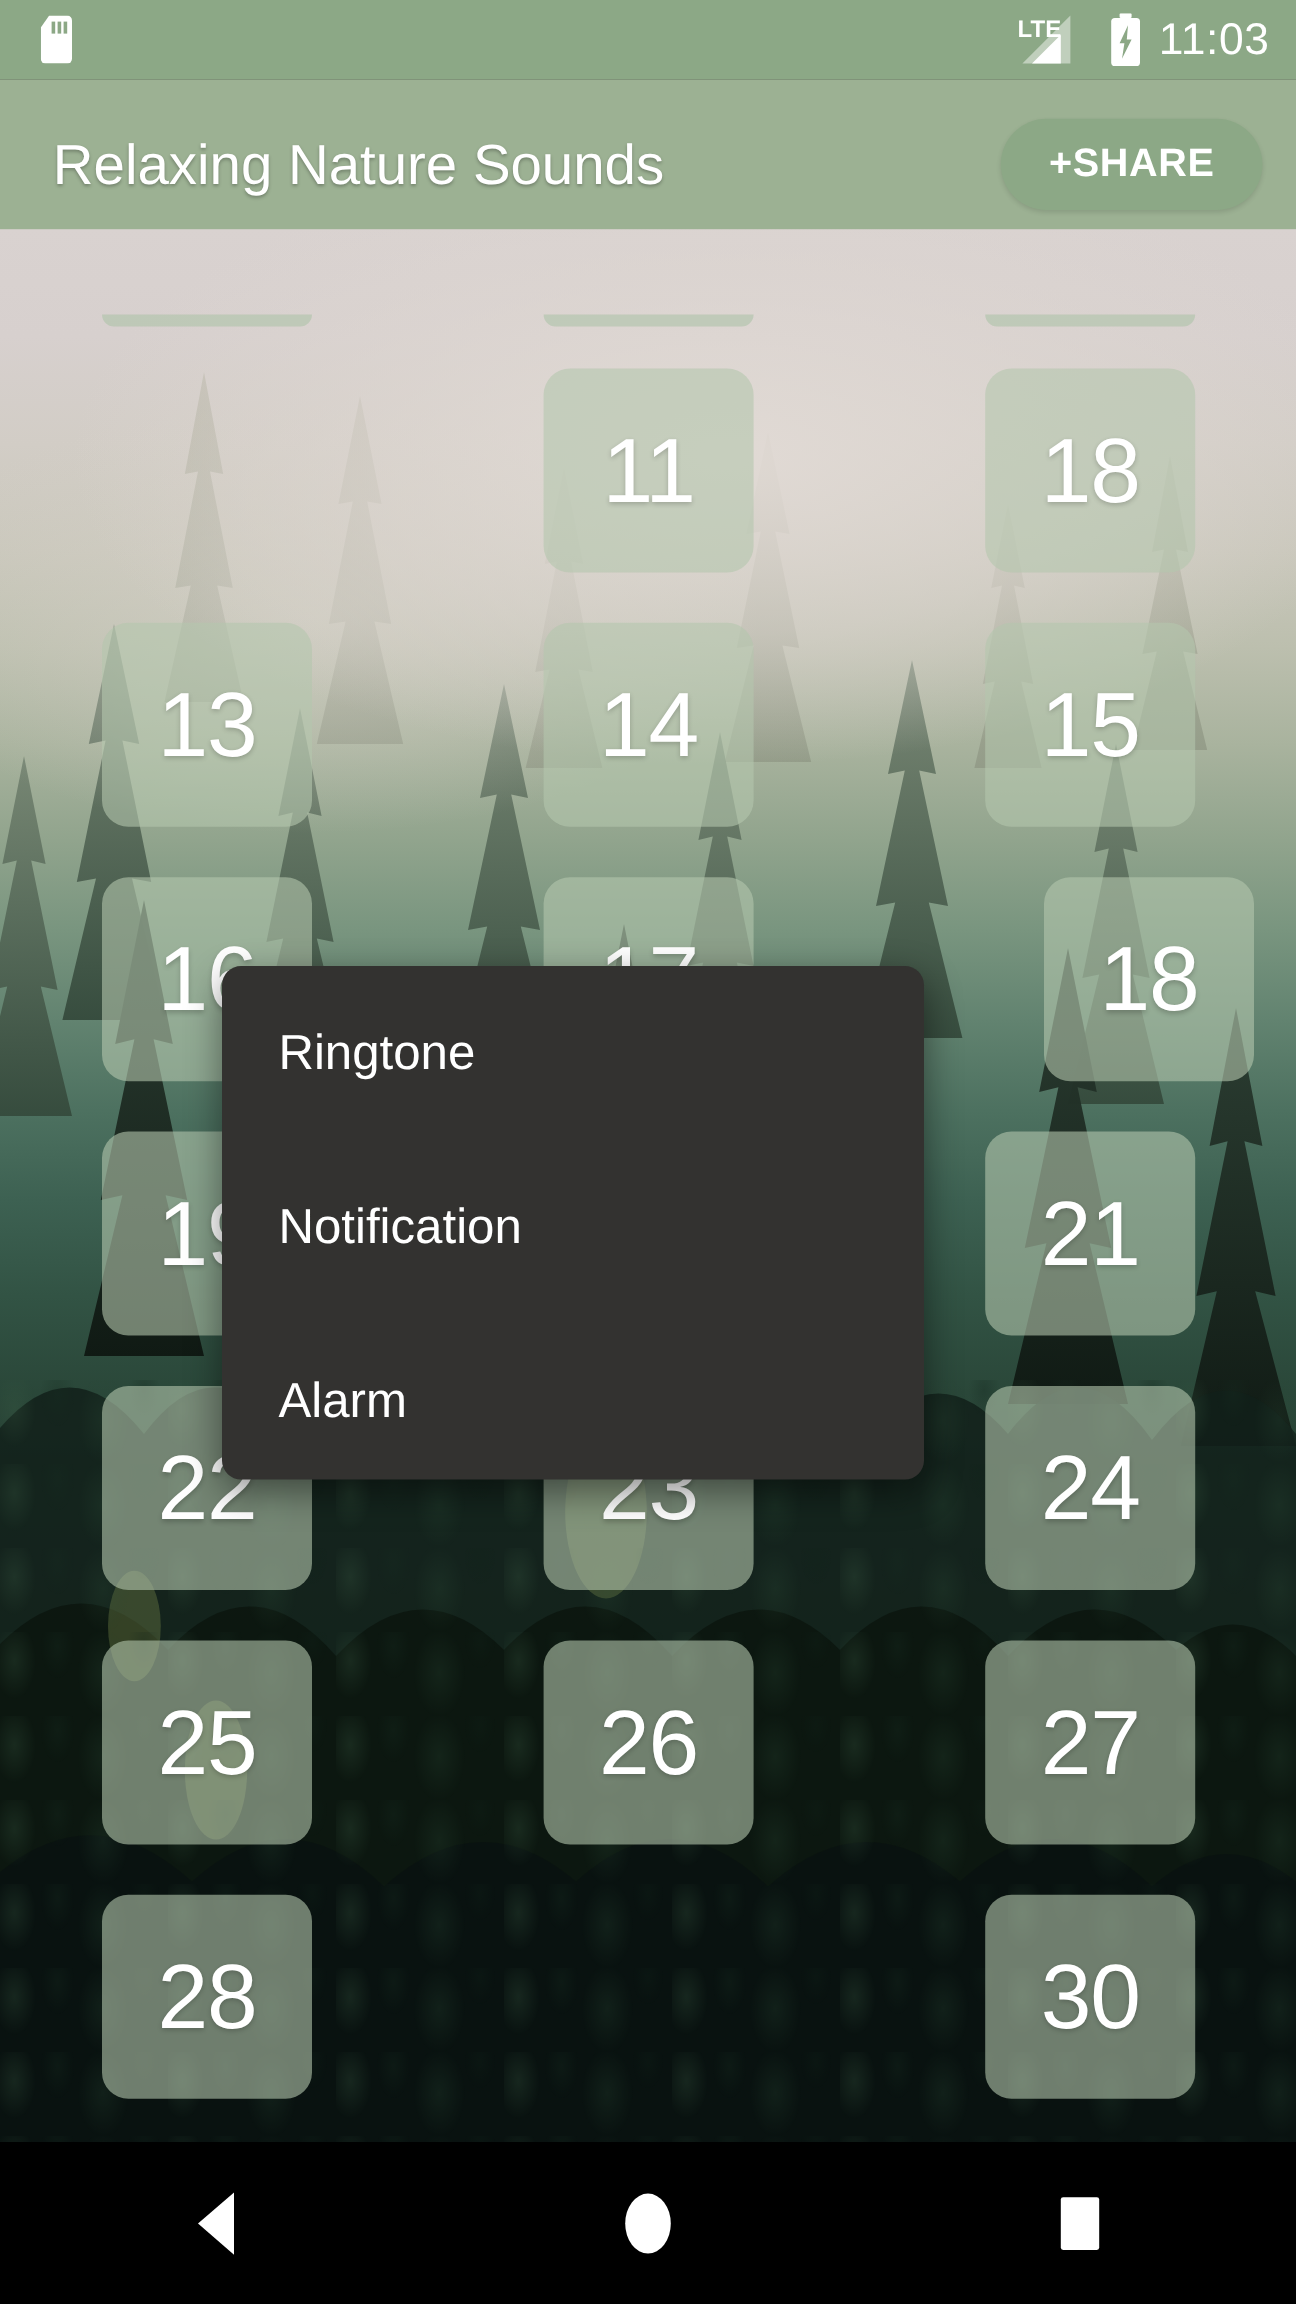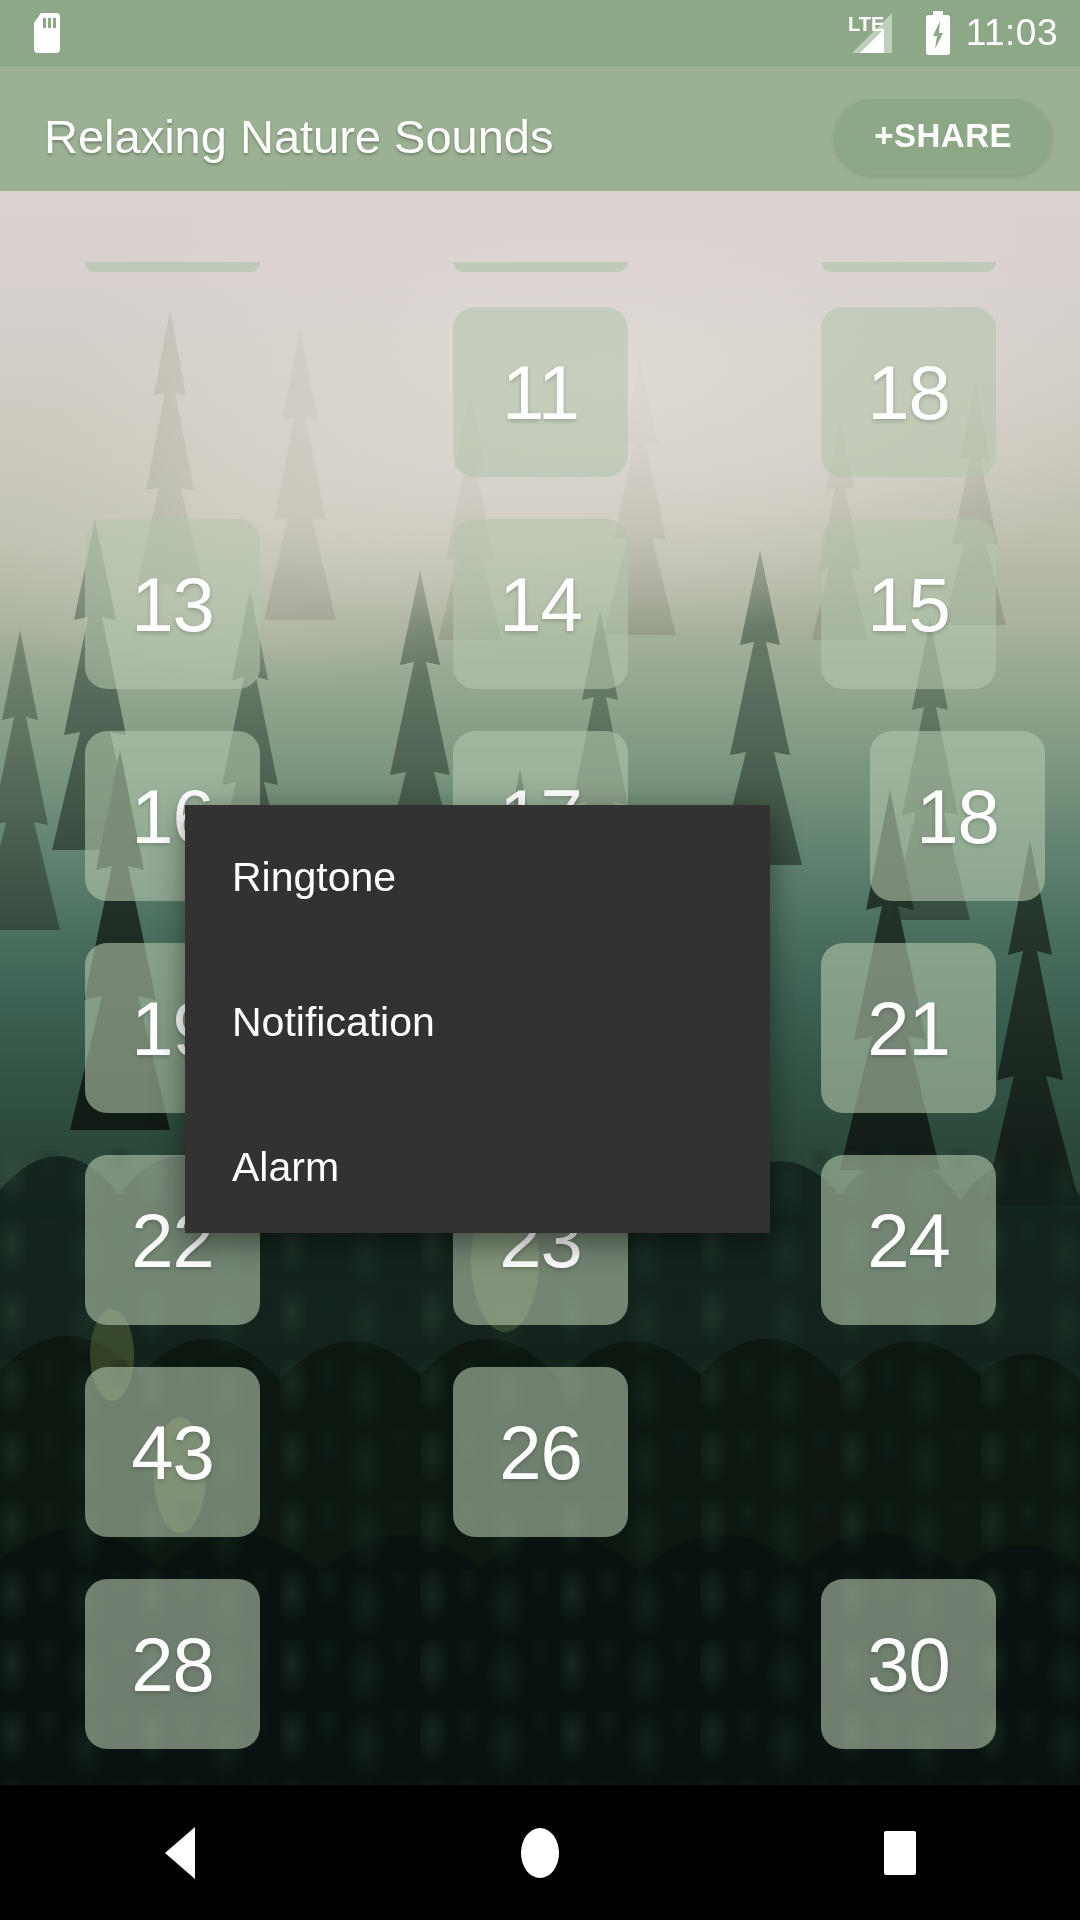--- a/index.html
+++ b/index.html
@@ -126,21 +126,21 @@
     color:#ffffff; font-size:76px; font-weight:400;
     letter-spacing:-1px;
     text-shadow:0 2px 4px rgba(0,0,0,.20);
   }
 
   
   #popup {
     position:absolute;
     left:185px; top:805px; width:585px; height:428px;
     background:#333230;
-    border-radius:0;
+    border-radius:16px;
     box-shadow:0 10px 30px rgba(0,0,0,.45);
     z-index:60;
     overflow:hidden;
   }
   .menu-item {
     height:145px;
     display:flex; align-items:center;
     padding-left:47px;
     color:#ffffff; font-size:41px; font-weight:400;
     cursor:pointer; user-select:none;
@@ -282,24 +282,27 @@
       <div class="tile" style="left: 85px; top: 965px;">
         <span class="tile-label">22</span>
       </div>
       <div class="tile" style="left: 453px; top: 965px;">
         <span class="tile-label">23</span>
       </div>
       <div class="tile" style="left: 821px; top: 965px;">
         <span class="tile-label">24</span>
       </div>
       <div class="tile" style="left: 85px; top: 1177px;">
-        <span class="tile-label">43</span>
+        <span class="tile-label">25</span>
       </div>
       <div class="tile" style="left: 453px; top: 1177px;">
         <span class="tile-label">26</span>
+      </div>
+      <div class="tile" style="left: 821px; top: 1177px;">
+        <span class="tile-label">27</span>
       </div>
       <div class="tile" style="left: 85px; top: 1389px;">
         <span class="tile-label">28</span>
       </div>
       <div class="tile" style="left: 821px; top: 1389px;">
         <span class="tile-label">30</span>
       </div>
     </div>
 
   <div id="statusbar">

